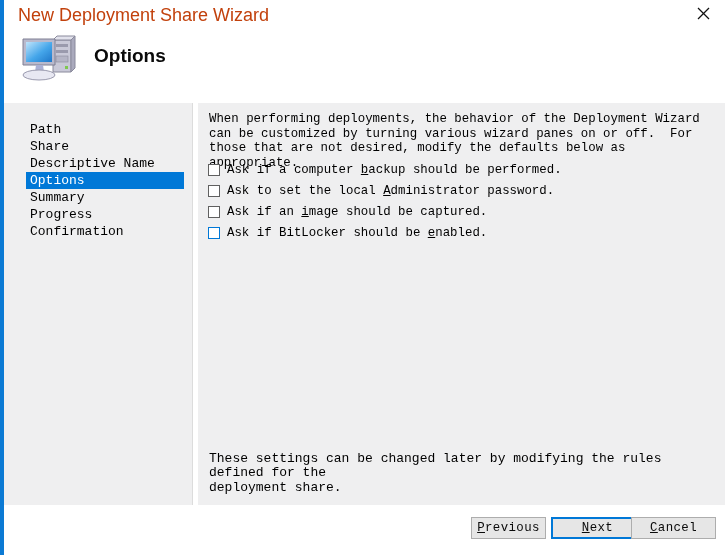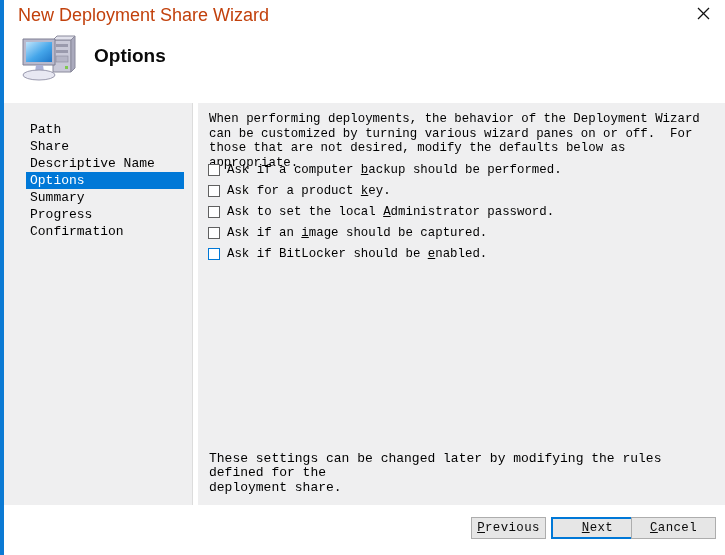--- a/index.html
+++ b/index.html
@@ -274,26 +274,20 @@
     </div>
 
     <div id="content">
       <div id="intro-text">When performing deployments, the behavior of the Deployment Wizard can be customized by turning various wizard panes on or off.  For those that are not desired, modify the defaults below as appropriate.</div>
 
       <div id="checkbox-list">
         <div class="check-row">
           <span class="checkbox"></span>
           <span class="check-label">
             <span>Ask if a computer </span><u>b</u><span>ackup should be performed.</span>
-          </span>
-        </div>
-        <div class="check-row">
-          <span class="checkbox"></span>
-          <span class="check-label">
-            <span>Ask for a product </span><u>k</u><span>ey.</span>
           </span>
         </div>
         <div class="check-row">
           <span class="checkbox"></span>
           <span class="check-label">
             <span>Ask to set the local </span><u>A</u><span>dministrator password.</span>
           </span>
         </div>
         <div class="check-row">
           <span class="checkbox"></span>

